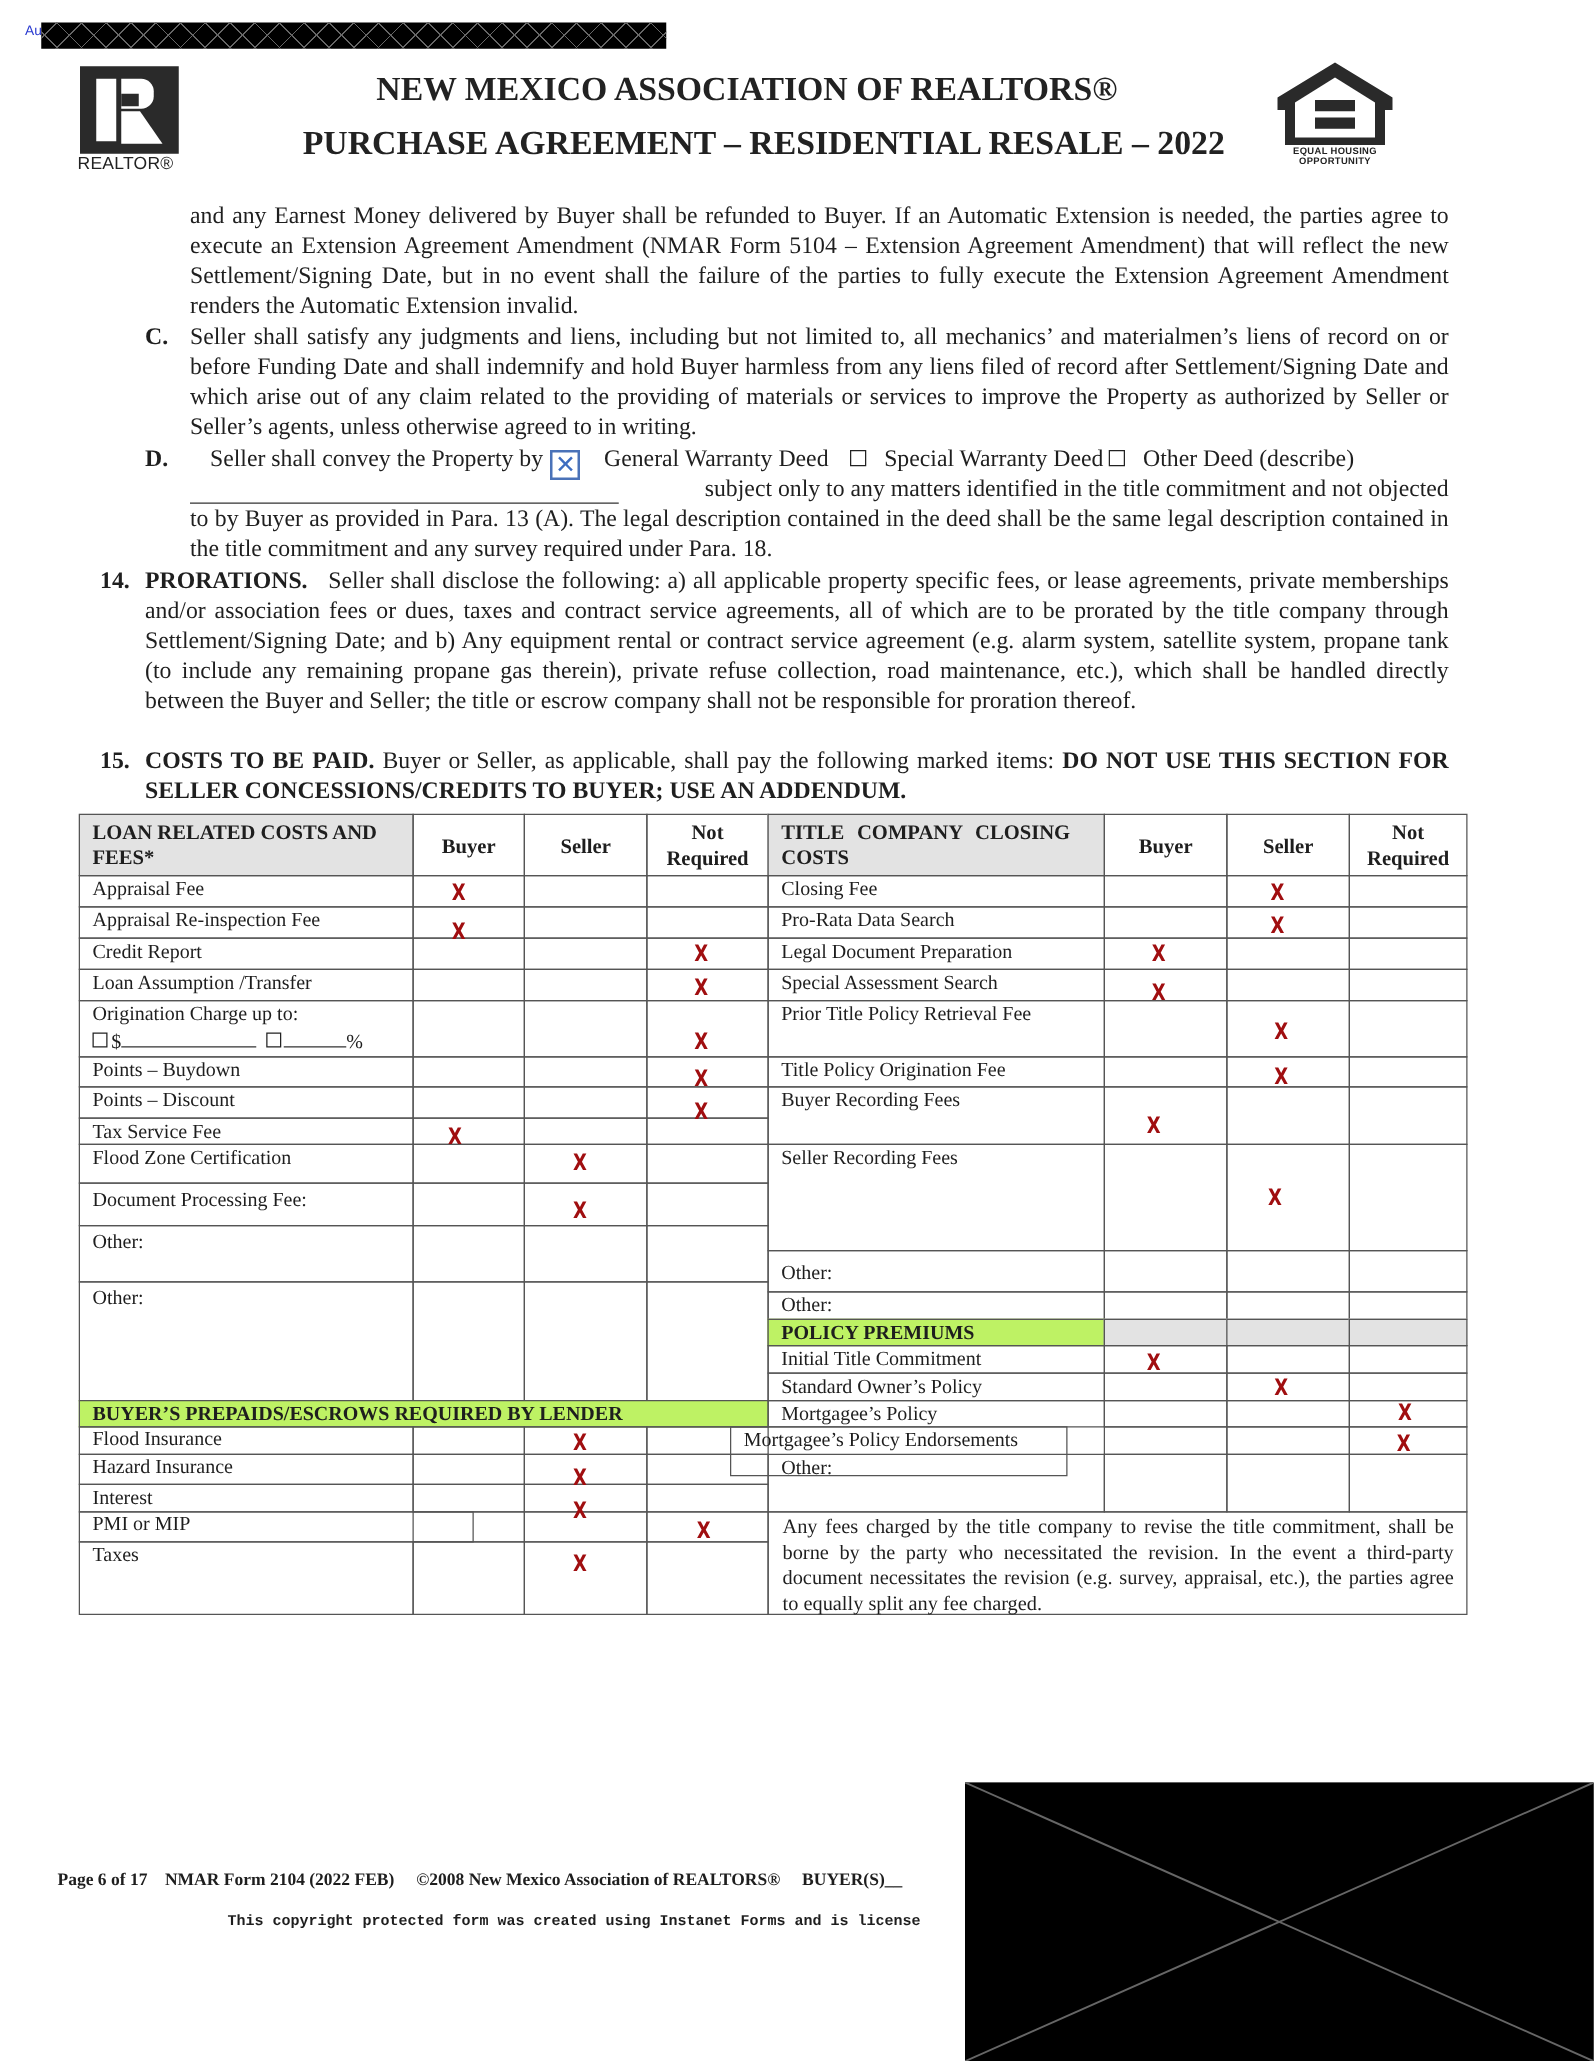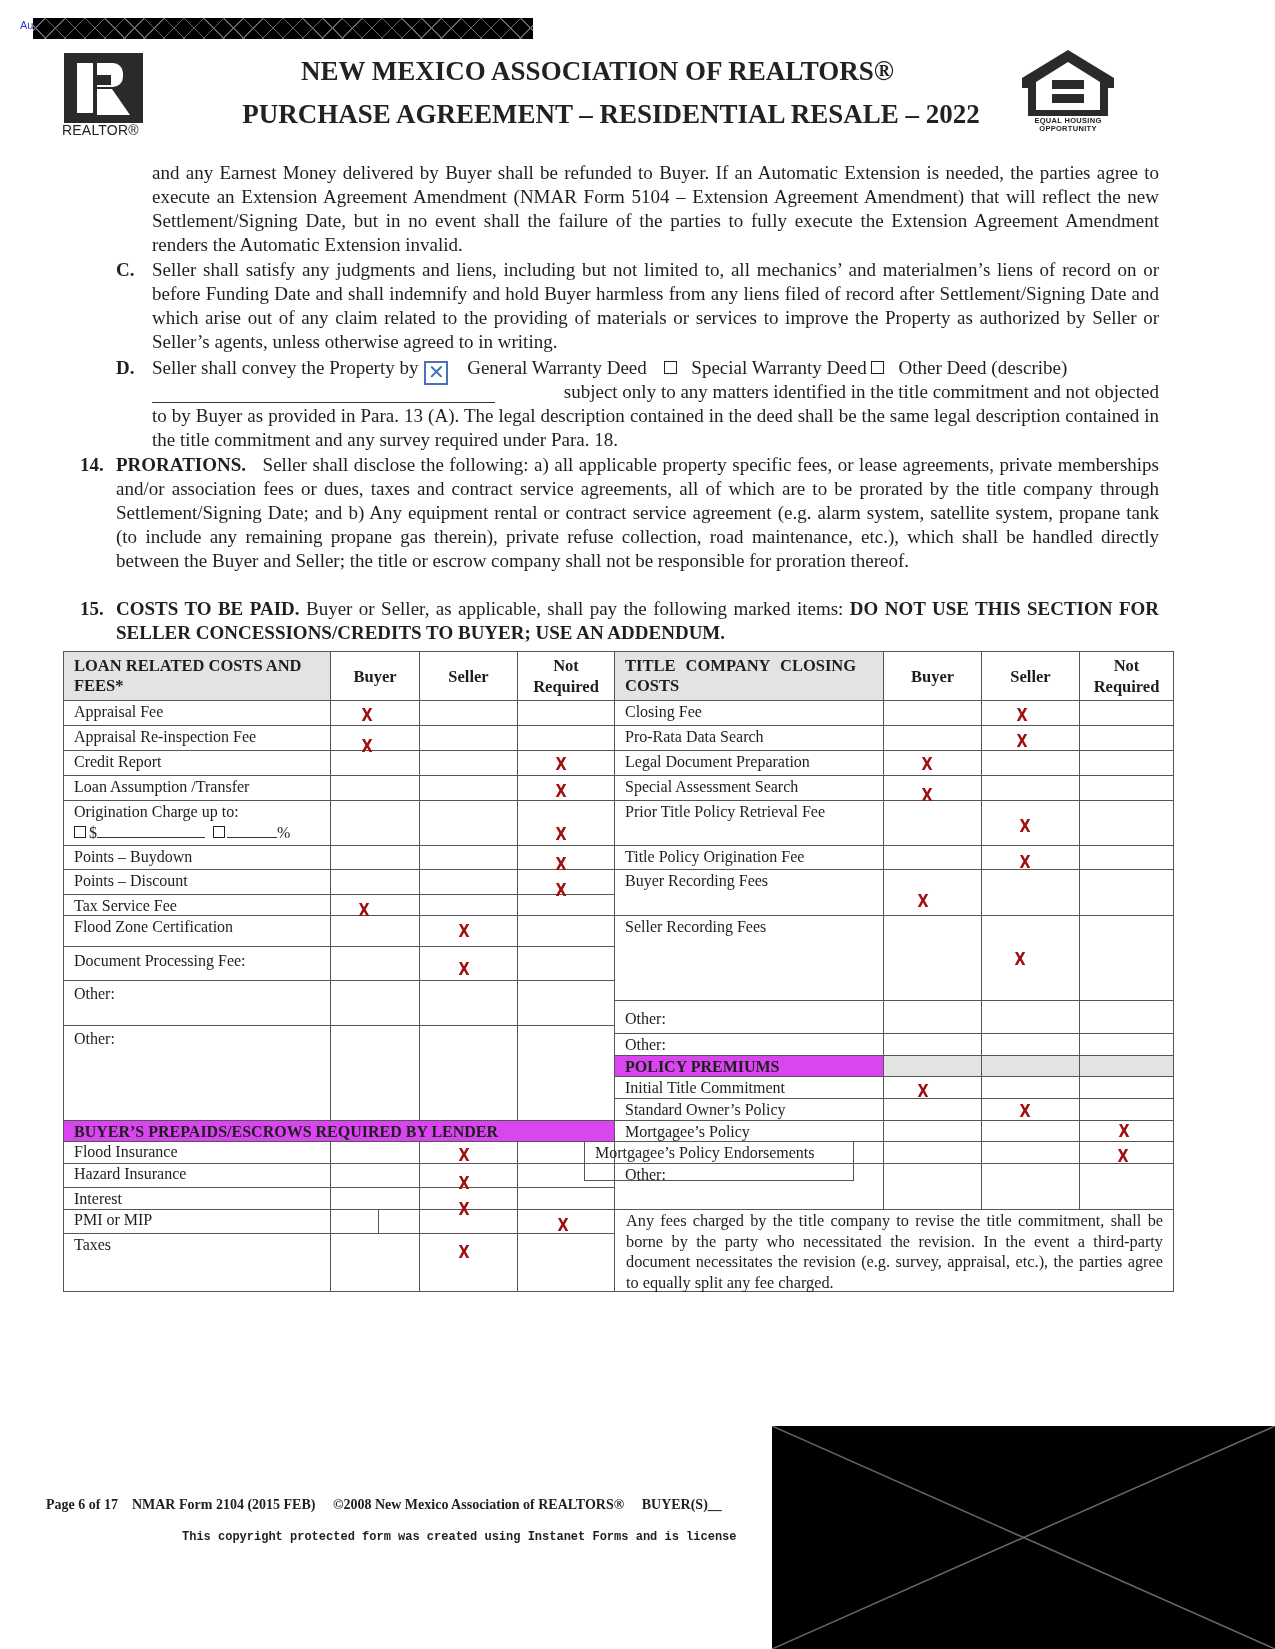--- a/index.html
+++ b/index.html
@@ -23,21 +23,21 @@
   .para { font-size:19px; line-height:24px; text-align:justify; color:#1f1f1f; }
   .lbl { font-weight:bold; }
   .checkbox-checked { display:inline-block; width:24px; height:24px; border:2px solid #4a72b8; box-sizing:border-box;
      vertical-align:-5px; text-align:center; line-height:18px; color:#3d6cc0; font-family:"DejaVu Sans", sans-serif; font-size:20px; margin:0 6px 0 6px; }
   .checkbox-empty { display:inline-block; width:13px; height:13px; border:1.5px solid #222; box-sizing:border-box; vertical-align:0; margin:0 4px; }
   .tbl { position:absolute; }
   .cell { position:absolute; box-sizing:border-box; border:1px solid #555; font-size:16px; line-height:20px; color:#1e1e1e; }
   .cell.hdr { background:#e3e3e3; font-weight:bold; font-size:16.5px; line-height:20px; padding:4px 10px 0 10px; }
   .cell.colhdr { font-weight:bold; font-size:16.5px; text-align:center; display:flex; align-items:center; justify-content:center; line-height:21px; }
   .cell.label { padding:1px 10px 0 10px; }
-  .cell.section { background:#d946ef; font-weight:bold; padding:0 10px; }
+  .cell.section { background:#bef264; font-weight:bold; padding:0 10px; }
   .mark { position:absolute; color:#a00e10; font-family:"DejaVu Sans", sans-serif; font-weight:bold; font-size:18px; line-height:18px; transform:scaleX(0.8); }
   .footer1 { left:46px; top:1497px; font-size:14px; font-weight:bold; color:#1e1e1e; white-space:nowrap; }
   .footer2 { left:182px; top:1530px; font-family:"Liberation Mono", monospace; font-size:12px; font-weight:bold; color:#1e1e1e; white-space:nowrap; }
   .redact-box { left:772px; top:1426px; width:503px; height:223px; background:#000; }
   .small-underline { display:inline-block; border-bottom:1px solid #333; }
 </style>
 </head>
 <body>
 
 <div class="abs au-text">Au</div>
@@ -66,21 +66,21 @@
   <div>EQUAL HOUSING</div>
   <div>OPPORTUNITY</div>
 </div>
 
 <div class="abs para" style="left:152px; top:161px; width:1007px;">and any Earnest Money delivered by Buyer shall be refunded to Buyer. If an Automatic Extension is needed, the parties agree to execute an Extension Agreement Amendment (NMAR Form 5104 – Extension Agreement Amendment) that will reflect the new Settlement/Signing Date, but in no event shall the failure of the parties to fully execute the Extension Agreement Amendment renders the Automatic Extension invalid.</div>
 
 <div class="abs para lbl" style="left:116px; top:258px;">C.</div>
 <div class="abs para" style="left:152px; top:258px; width:1007px;">Seller shall satisfy any judgments and liens, including but not limited to, all mechanics’ and materialmen’s liens of record on or before Funding Date and shall indemnify and hold Buyer harmless from any liens filed of record after Settlement/Signing Date and which arise out of any claim related to the providing of materials or services to improve the Property as authorized by Seller or Seller’s agents, unless otherwise agreed to in writing.</div>
 
 <div class="abs para lbl" style="left:116px; top:356px;">D.</div>
-<div class="abs para" style="left:152px; top:356px; width:1007px; white-space:nowrap; text-align:left;">
+<div class="abs para" style="left:168px; top:356px; width:1007px; white-space:nowrap; text-align:left;">
   <span>Seller shall convey the Property by</span><span class="checkbox-checked"><span>✕</span></span>
   <span style="margin-left:8px">General Warranty Deed</span>
   <span class="checkbox-empty" style="margin-left:12px"></span>
   <span style="margin-left:6px">Special Warranty Deed</span><span class="checkbox-empty"></span>
   <span style="margin-left:6px">Other Deed (describe)</span>
 </div>
 <div class="abs" style="left:152px; top:402px; width:343px; border-bottom:1px solid #333;"></div>
 <div class="abs para" style="left:500px; top:380px; width:659px; text-align:right; white-space:nowrap;">subject only to any matters identified in the title commitment and not objected</div>
 <div class="abs para" style="left:152px; top:404px; width:1007px;">to by Buyer as provided in Para. 13 (A).  The legal description contained in the deed shall be the same legal description contained in the title commitment and any survey required under Para. 18.</div>
 
@@ -306,21 +306,21 @@
   <span class="mark" style="left:916px; top:892px;">X</span>
   <span class="mark" style="left:1013px; top:950px;">X</span>
   <span class="mark" style="left:916px; top:1082px;">X</span>
   <span class="mark" style="left:1018px; top:1102px;">X</span>
   <span class="mark" style="left:1117px; top:1122px;">X</span>
   <span class="mark" style="left:1116px; top:1147px;">X</span>
 </div>
 
 <div class="abs footer1">
   <span>Page 6 of 17</span>&nbsp;&nbsp;&nbsp;
-  <span>NMAR Form 2104 (2015 FEB)</span>&nbsp;&nbsp;&nbsp;&nbsp;
+  <span>NMAR Form 2104 (2022 FEB)</span>&nbsp;&nbsp;&nbsp;&nbsp;
   <span>©2008 New Mexico Association of REALTORS®</span>&nbsp;&nbsp;&nbsp;&nbsp;
   <span>BUYER(S)__</span>
 </div>
 <div class="abs footer2">This copyright protected form was created using Instanet Forms and is license</div>
 
 <svg class="abs redact-box" viewBox="0 0 503 223" preserveAspectRatio="none">
   <rect width="503" height="223" fill="#000"></rect>
   <line x1="0" y1="0" x2="503" y2="223" stroke="#666" stroke-width="1.5"></line>
   <line x1="0" y1="223" x2="503" y2="0" stroke="#666" stroke-width="1.5"></line>
 </svg>

